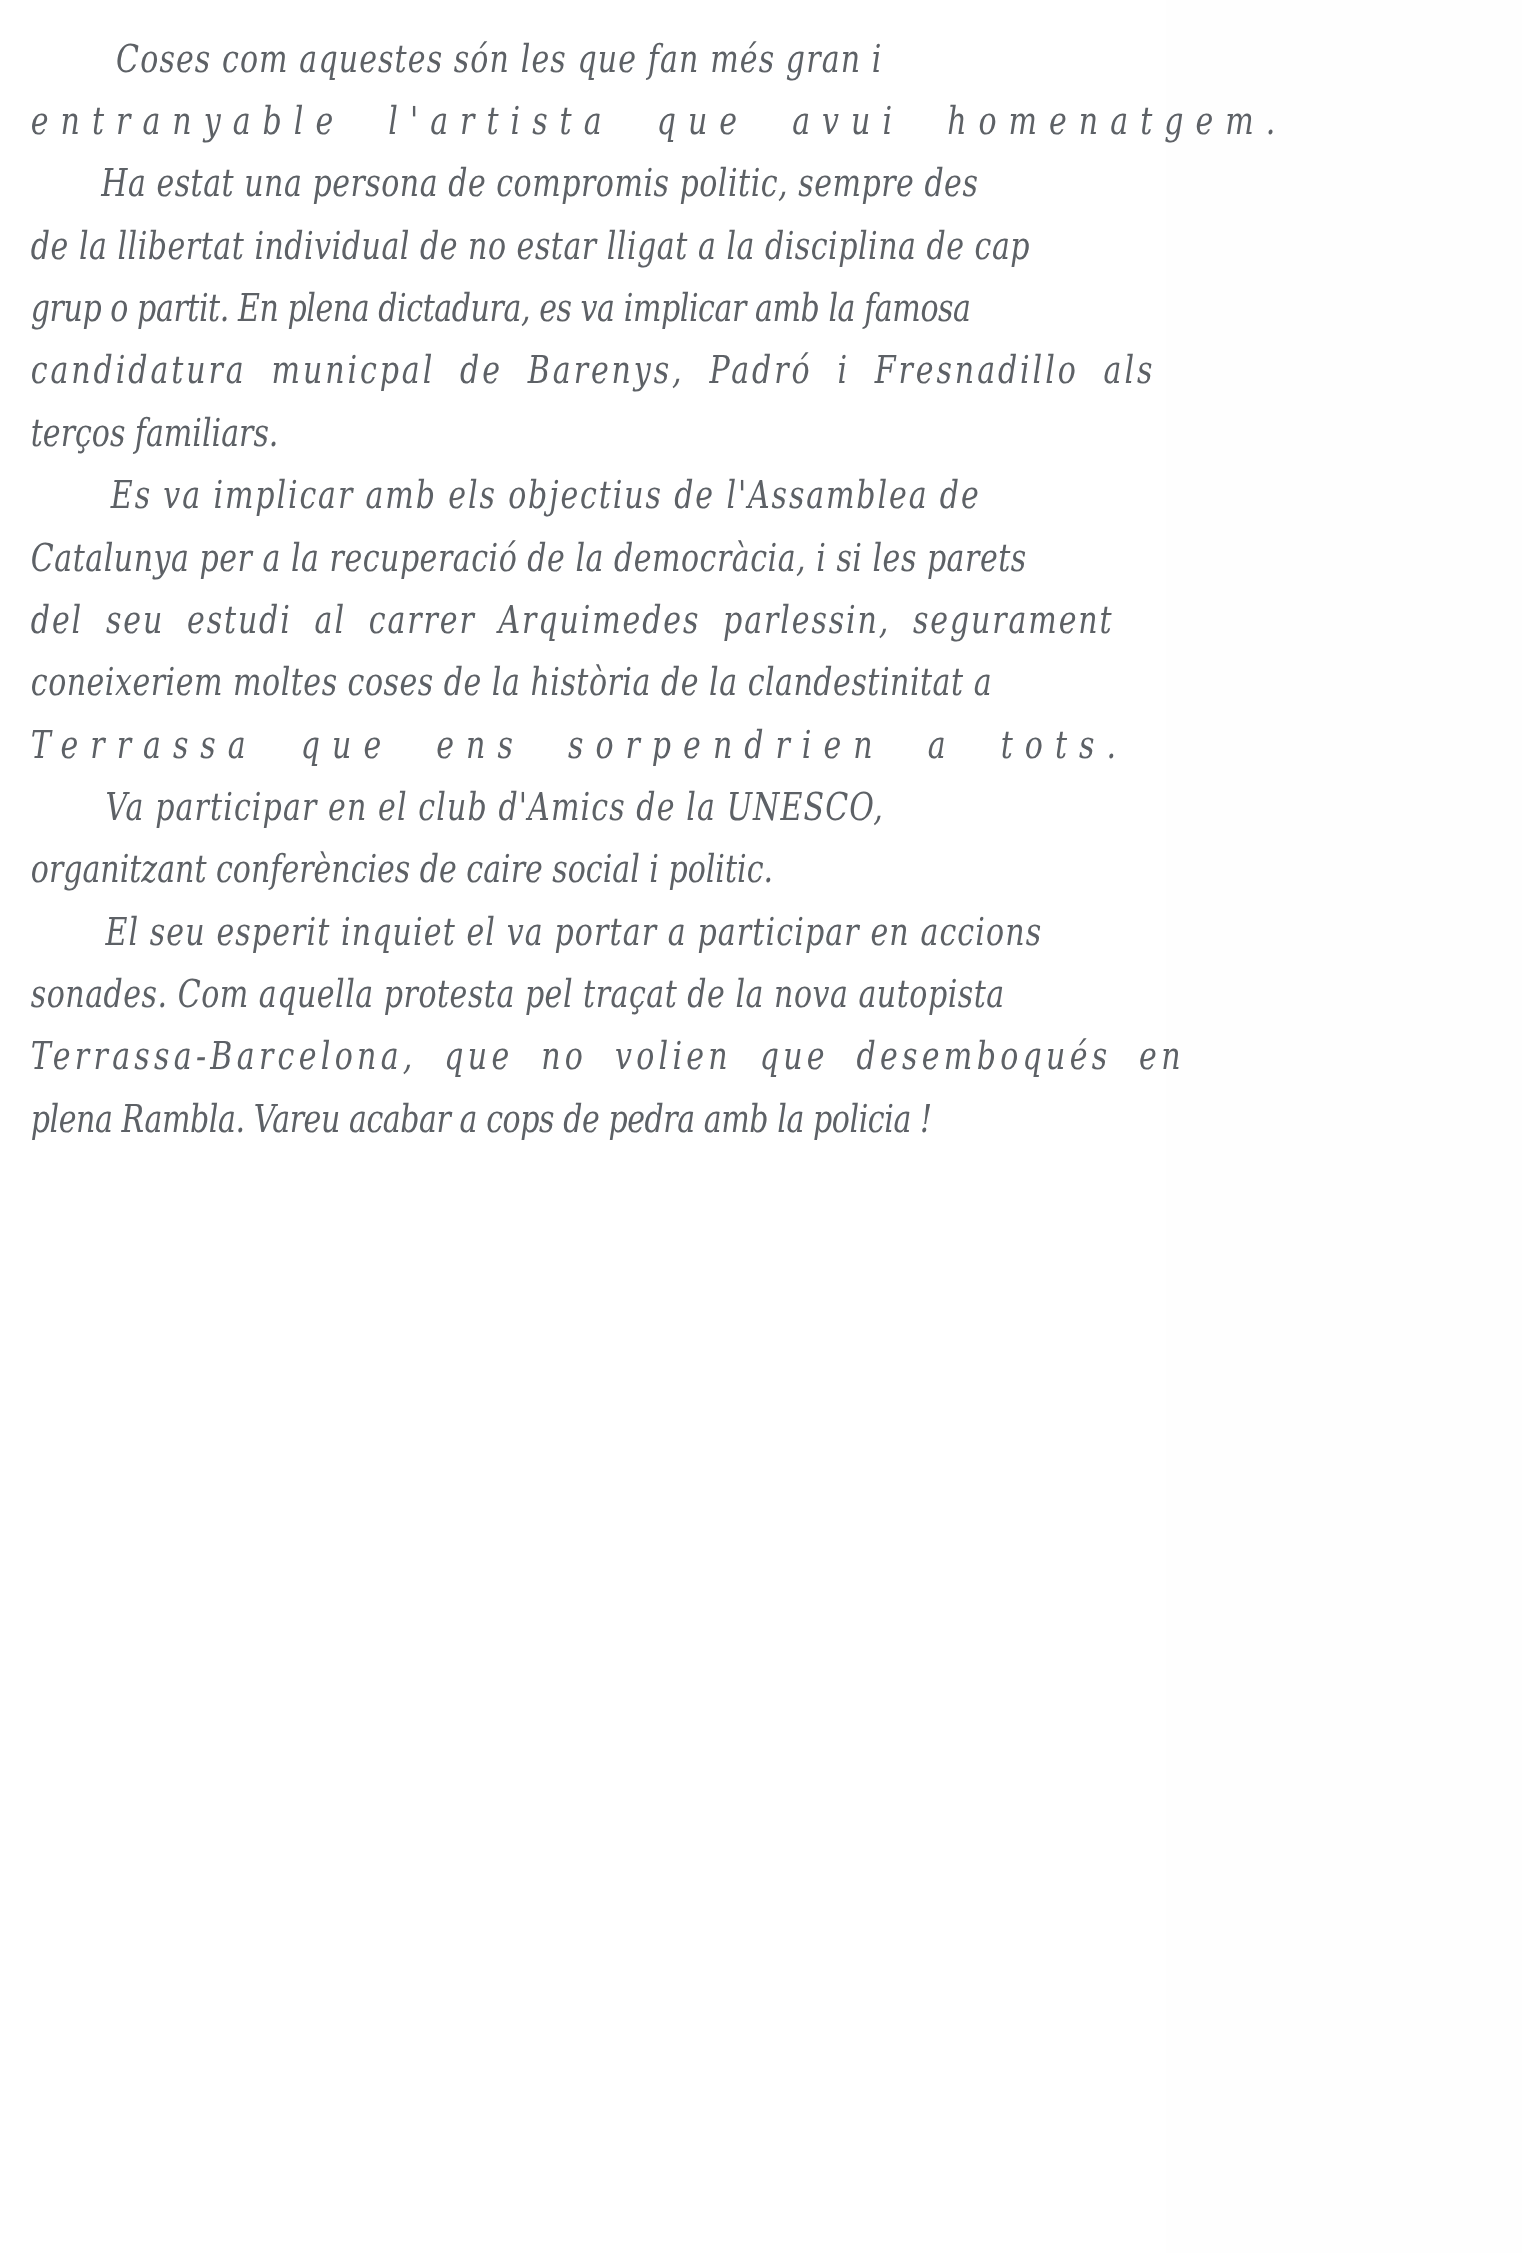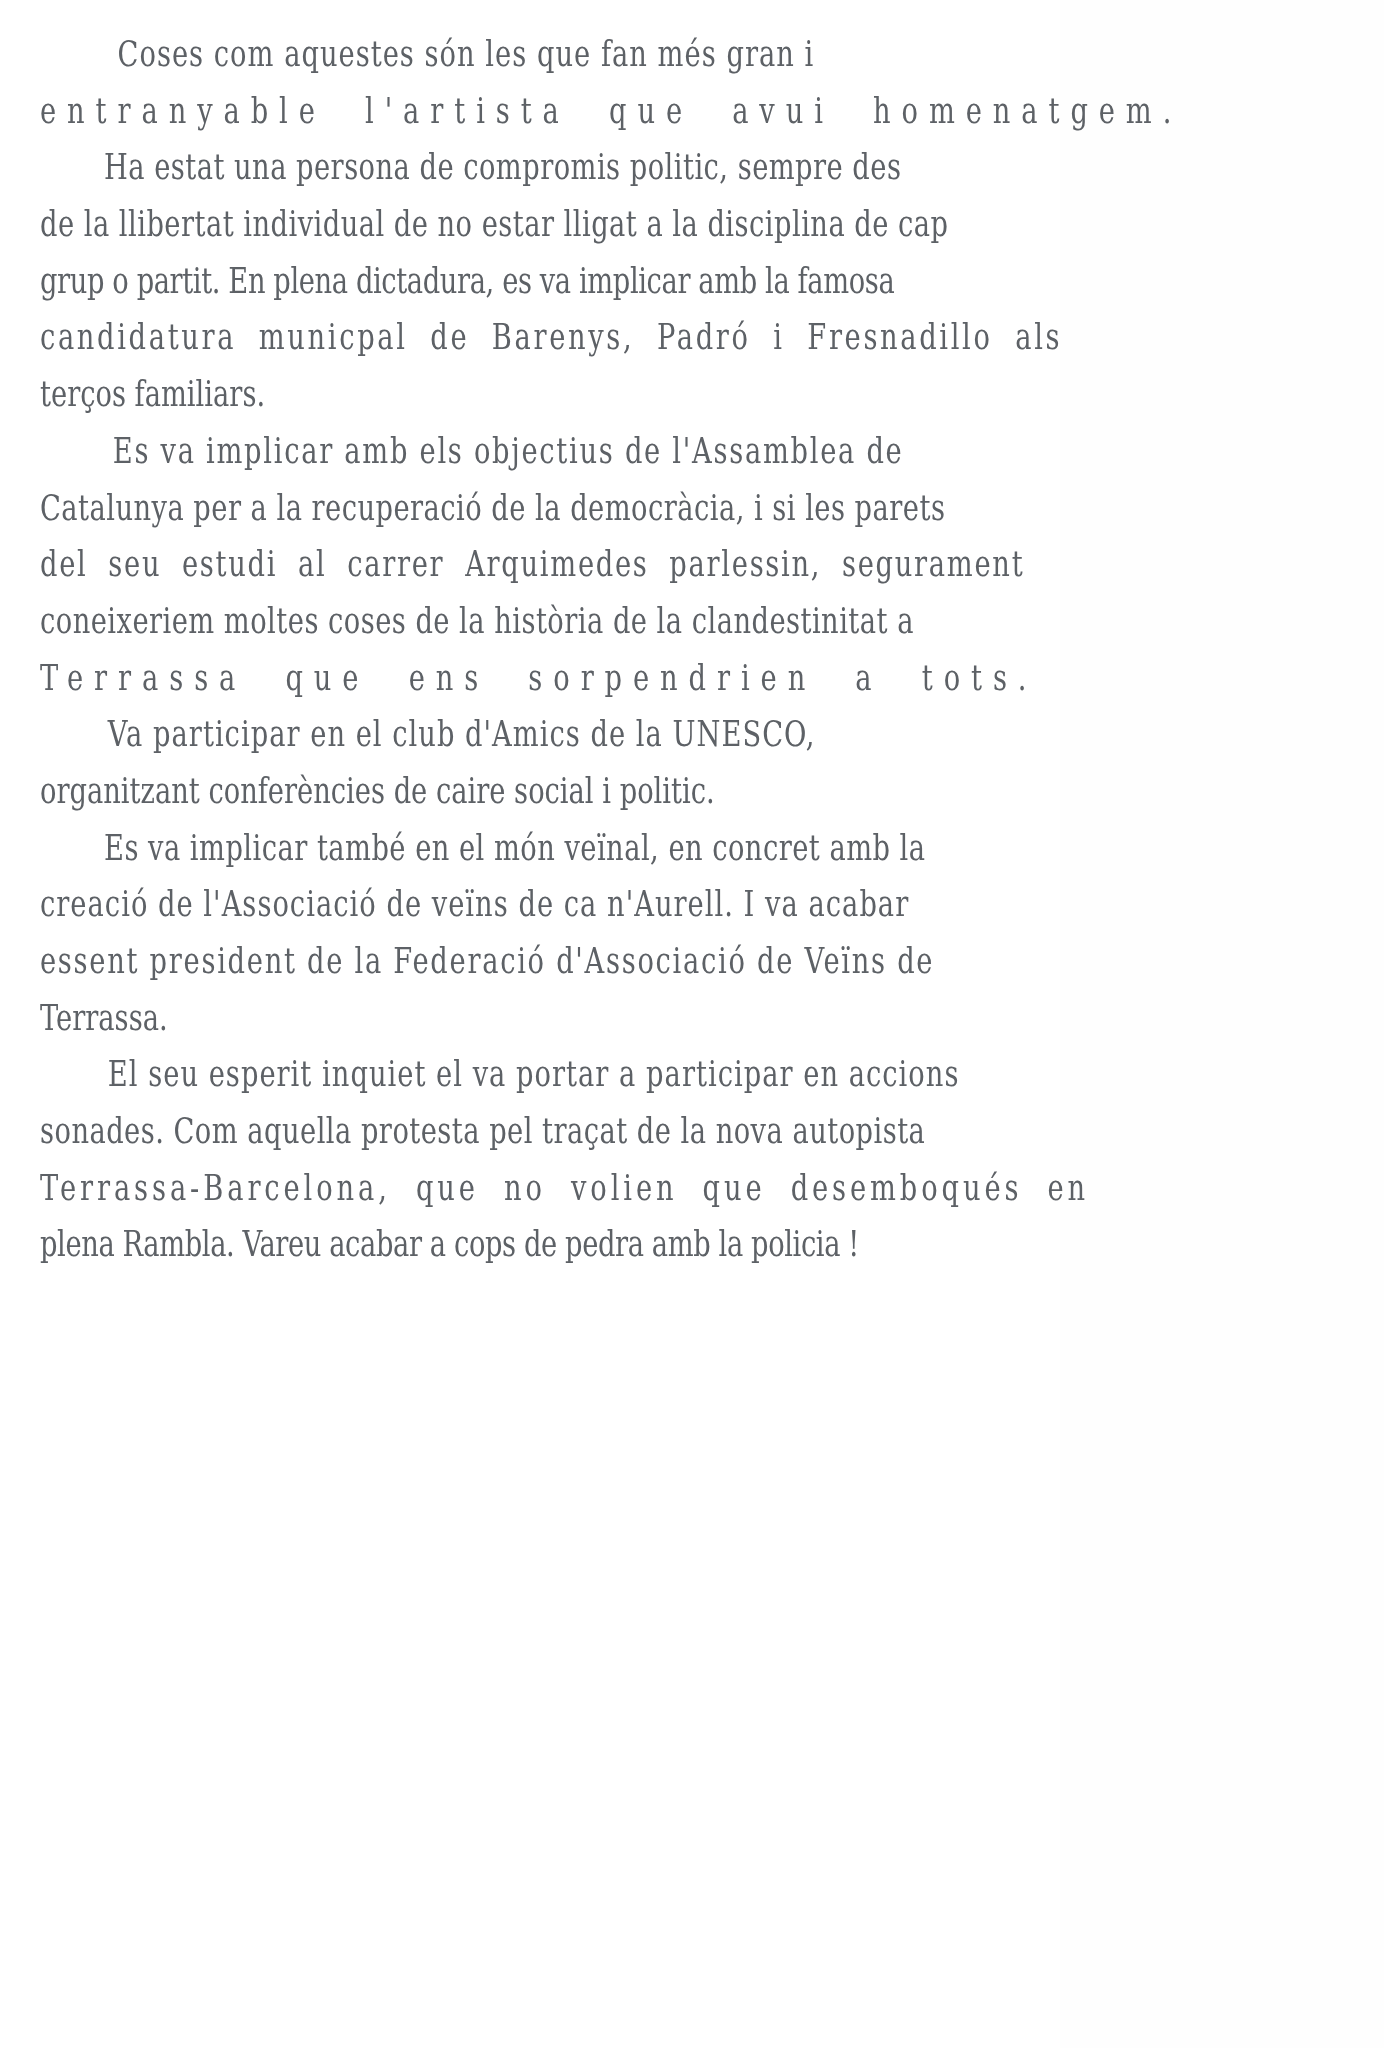--- a/index.html
+++ b/index.html
@@ -29,21 +29,22 @@
     padding: 0;
     box-sizing: border-box;
   }
   #text-body {
     position: absolute;
     left: 28px;
     top: 26px;
     width: 990px;
   }
   .para {
-    margin: 0 0 0 12px;
+    margin: 0 0 0 0;
+    font-style: italic;
   }
   .line {
     display: block;
     white-space: pre;
     color: #5d6166;
     font-family: "DejaVu Serif", "Liberation Serif", serif;
     font-weight: 400;
     font-size: 35px;
     line-height: 56.7px;
     height: 56.7px;
@@ -88,26 +89,20 @@
         <span class="line t3">del  seu  estudi  al  carrer  Arquimedes  parlessin,  segurament</span>
         <span class="line t1">coneixeriem moltes coses de la història de la clandestinitat a</span>
         <span class="line t8">Terrassa  que  ens  sorpendrien  a  tots.</span>
       </div>
 
       <div class="para">
         <span class="line t2">       Va participar en el club d'Amics de la UNESCO,</span>
         <span class="line t0">organitzant conferències de caire social i politic.</span>
       </div>
 
-      <div class="para">
-        <span class="line t1">       Es va implicar també en el món veïnal, en concret amb la</span>
-        <span class="line t2">creació de l'Associació de veïns de ca n'Aurell. I va acabar</span>
-        <span class="line t3">essent president de la Federació d'Associació de Veïns de</span>
-        <span class="line t0">Terrassa.</span>
-      </div>
 
       <div class="para">
         <span class="line t2">       El seu esperit inquiet el va portar a participar en accions</span>
         <span class="line t1">sonades. Com aquella protesta pel traçat de la nova autopista</span>
         <span class="line t5">Terrassa-Barcelona,  que  no  volien  que  desemboqués  en</span>
         <span class="line tn1">plena Rambla. Vareu acabar a cops de pedra amb la policia !</span>
       </div>
 
     </div>
   </div>

